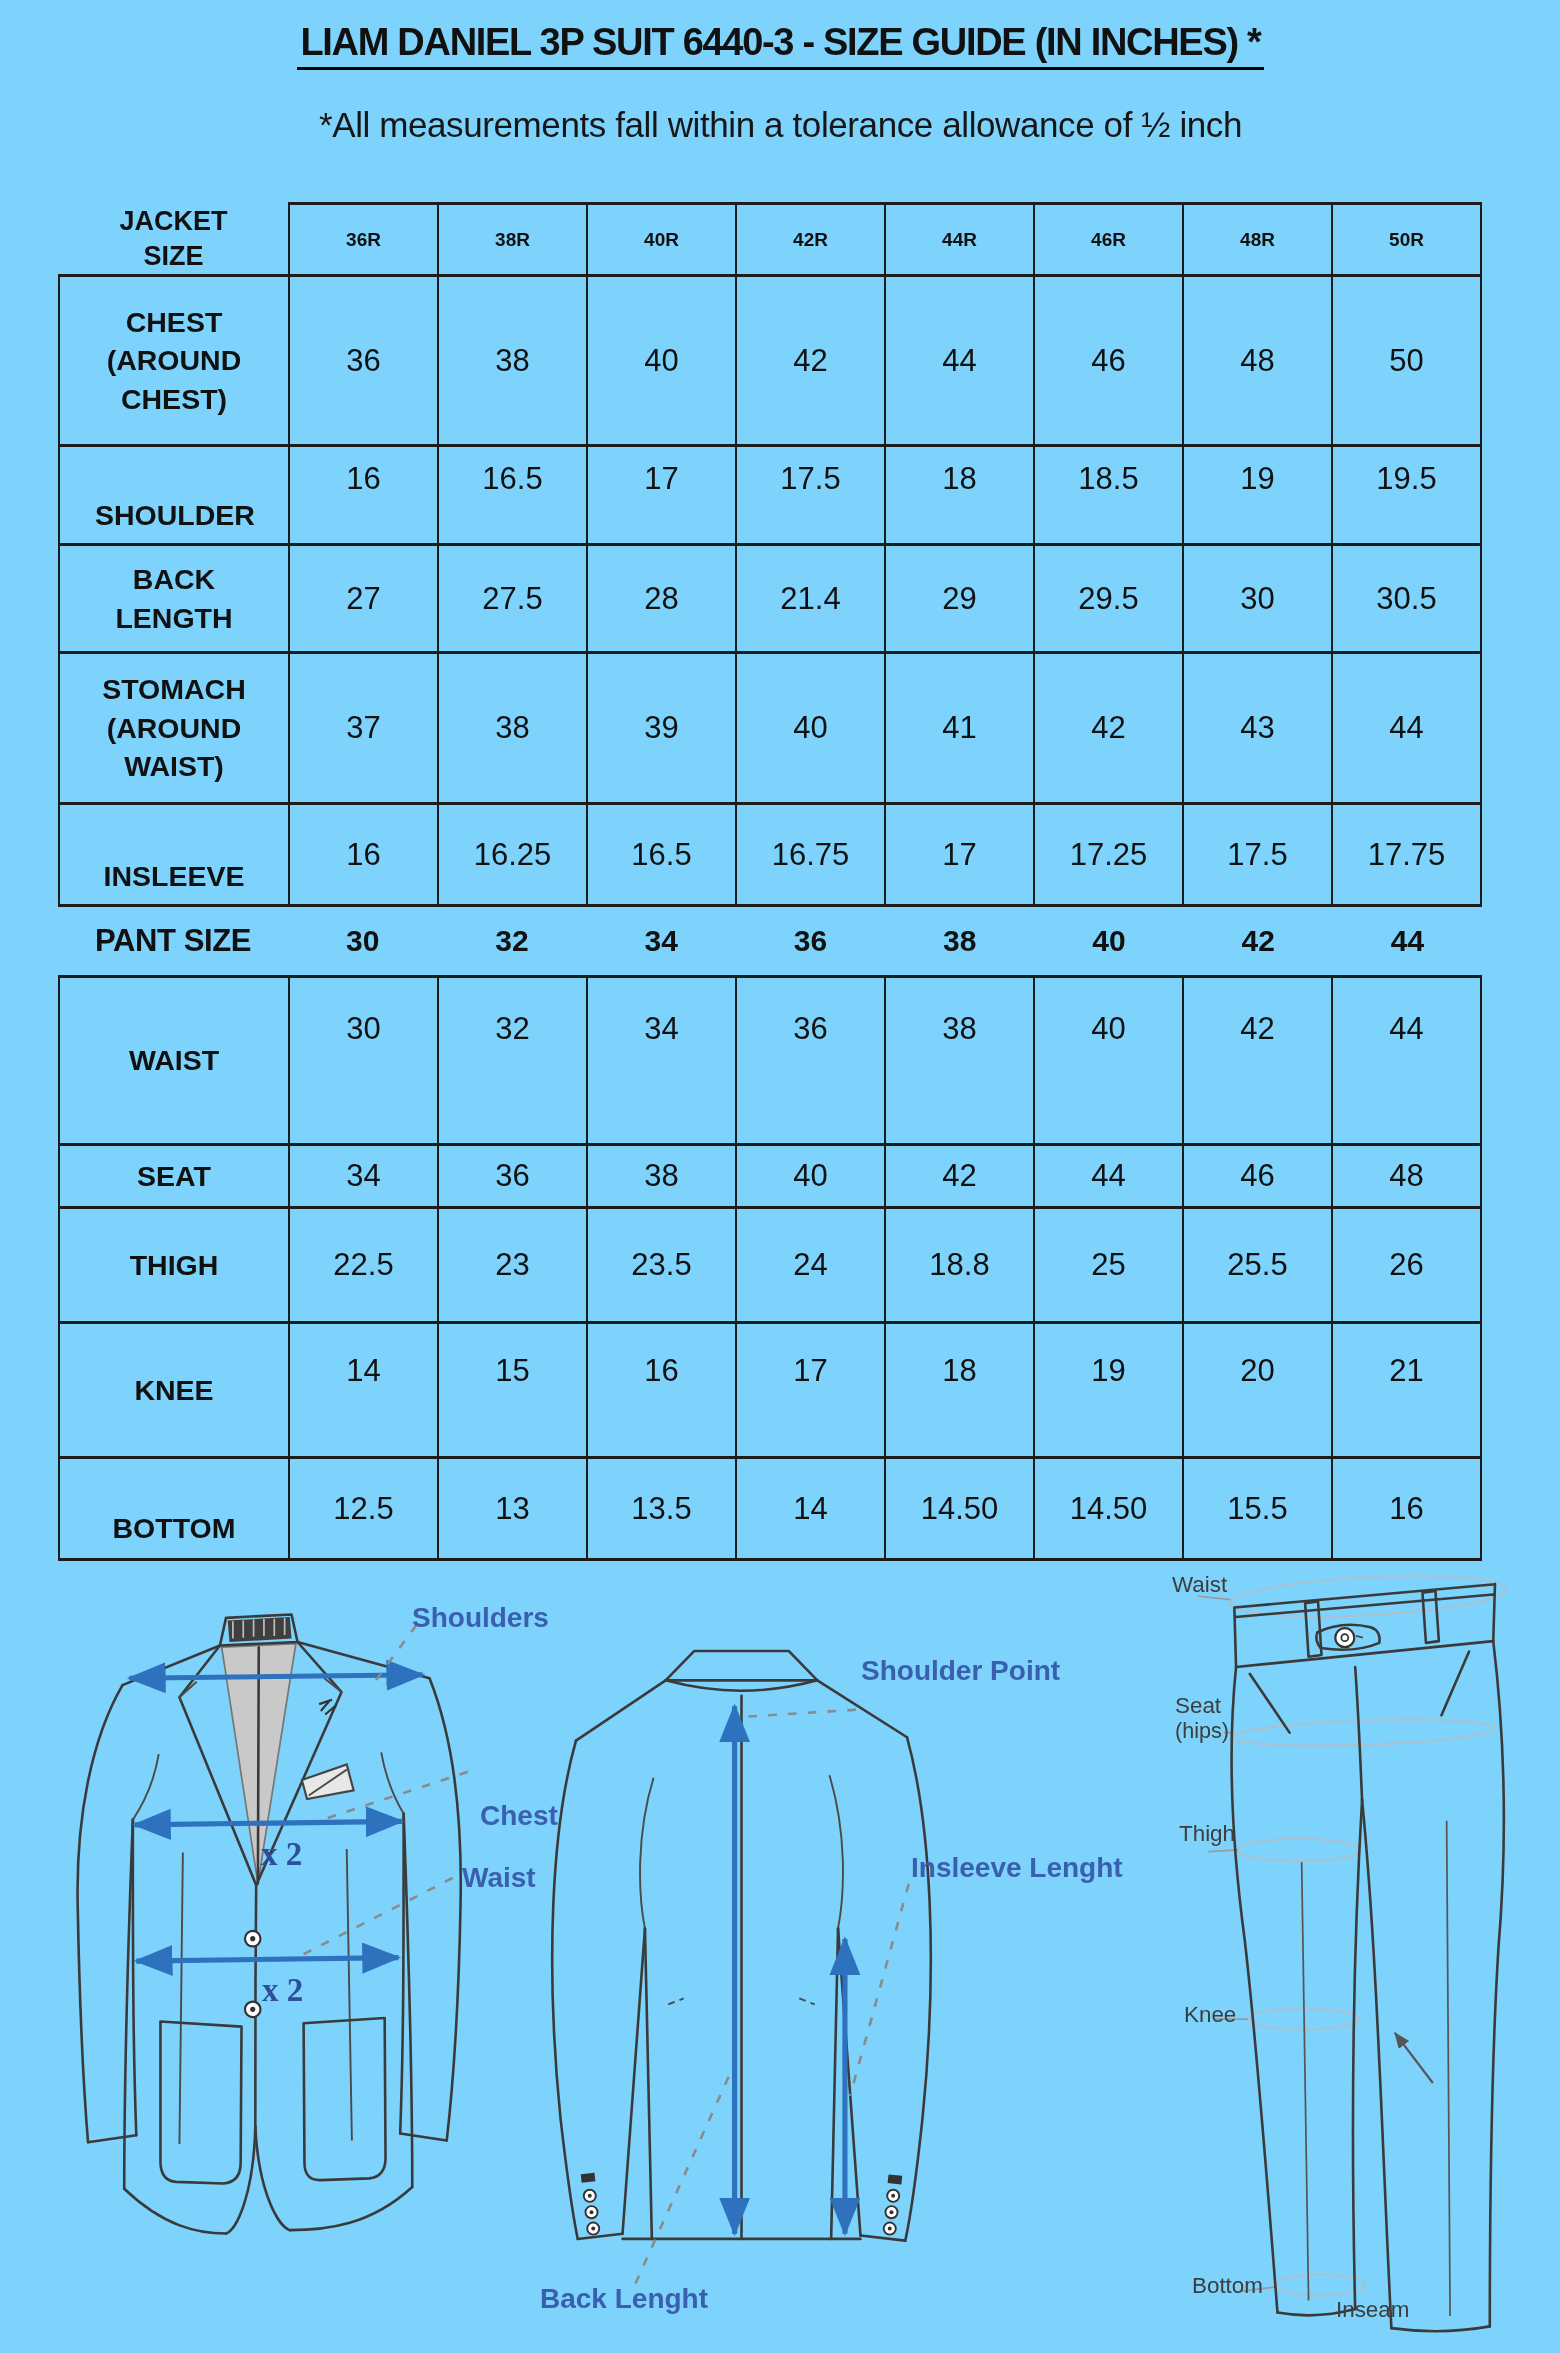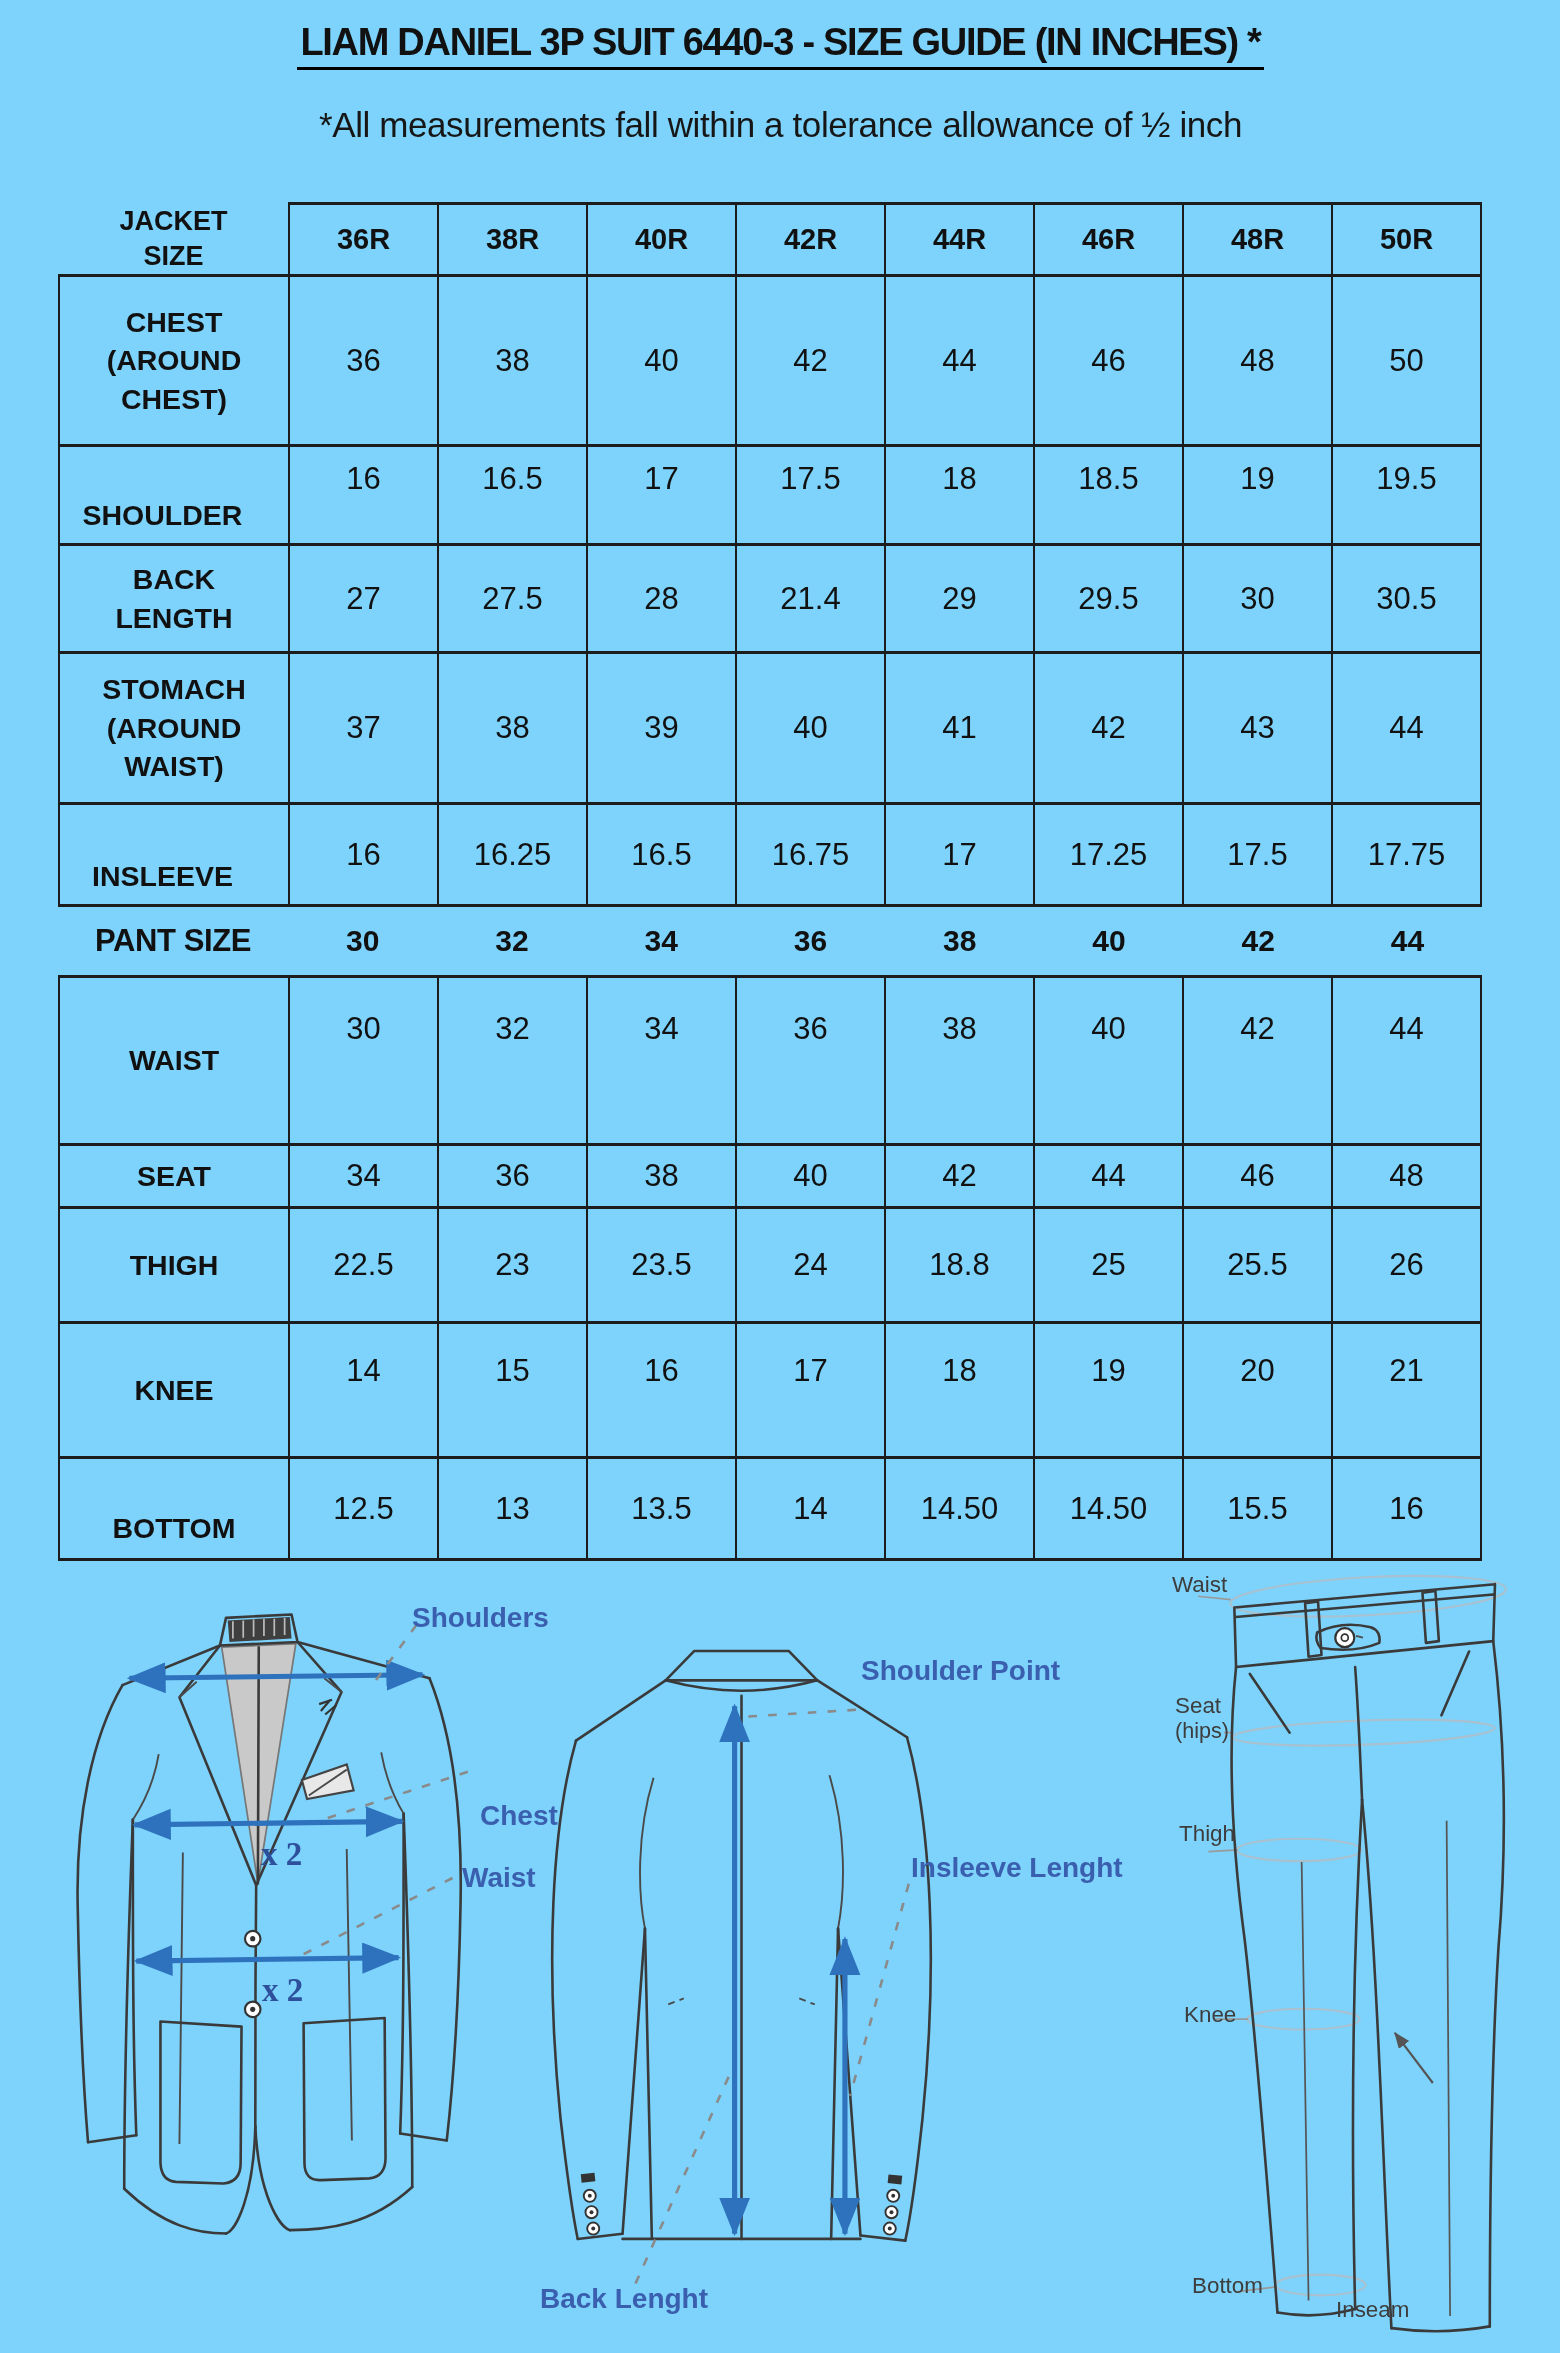--- a/index.html
+++ b/index.html
@@ -13,31 +13,31 @@
   .subtitle{position:absolute;top:105px;left:0;width:100%;text-align:center;
             font-size:35px;letter-spacing:-0.4px;color:#161616;}
 
   
   .tables{position:absolute;left:58px;top:202px;width:1424px;}
   table{border-collapse:collapse;table-layout:fixed;width:1424px;}
   col.lab{width:230px;} col.val{width:149px;}
   th,td{border:2.6px solid #1c1c1c;border-top-width:3.5px;border-bottom-width:3.5px;
         text-align:center;vertical-align:middle;padding:0;}
   th.corner{border:0;font-size:27px;font-weight:bold;padding:0 35px;line-height:1.3;}
-  th.hv{font-size:29px;font-weight:bold;}
+  th.hv{font-size:19px;font-weight:bold;}
   th.rl{font-size:28.5px;font-weight:bold;padding:0 35px;line-height:1.35;}
   td.v{font-size:31px;font-weight:normal;}
 
   .jt tr:nth-child(1){height:72px;}
   .jt tr:nth-child(2){height:170px;}
   .jt tr:nth-child(3){height:99px;}
   .jt tr:nth-child(4){height:108px;}
   .jt tr:nth-child(5){height:151px;}
   .jt tr:nth-child(6){height:102px;}
-  .jt tr:nth-child(3) th,.jt tr:nth-child(6) th{vertical-align:bottom;padding-bottom:8.6px;padding-left:12px;}
+  .jt tr:nth-child(3) th,.jt tr:nth-child(6) th{vertical-align:bottom;padding-bottom:8.6px;}
   .jt tr:nth-child(3) td{vertical-align:top;padding-top:14px;}
 
   .pt tr:nth-child(1){height:168px;}
   .pt tr:nth-child(2){height:63px;}
   .pt tr:nth-child(3){height:115px;}
   .pt tr:nth-child(4){height:135px;}
   .pt tr:nth-child(5){height:102px;}
   .pt tr:nth-child(1) td{vertical-align:top;padding-top:33px;}
   .pt tr:nth-child(4) td{vertical-align:top;padding-top:29px;}
   .pt tr:nth-child(5) th{vertical-align:bottom;padding-bottom:10.4px;}

